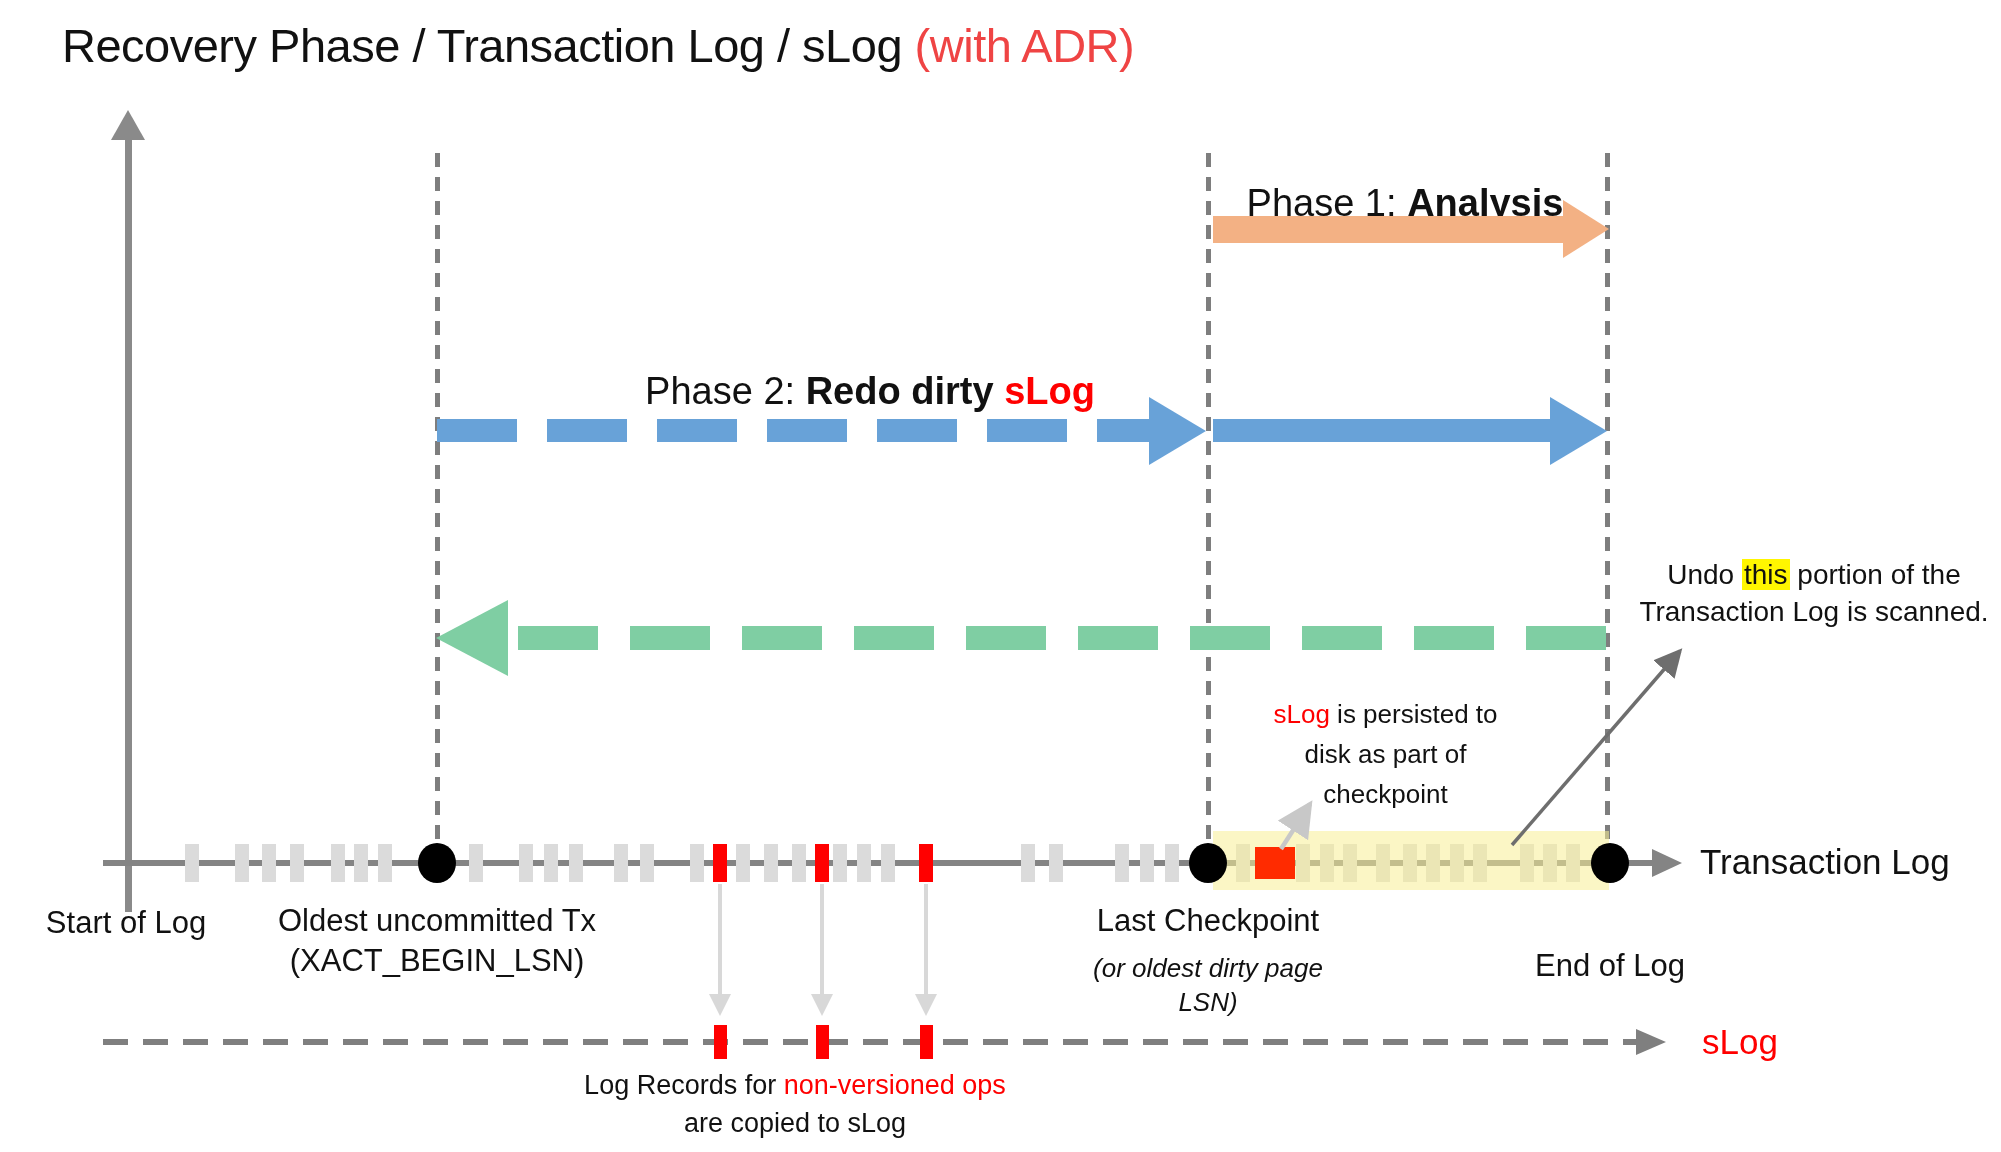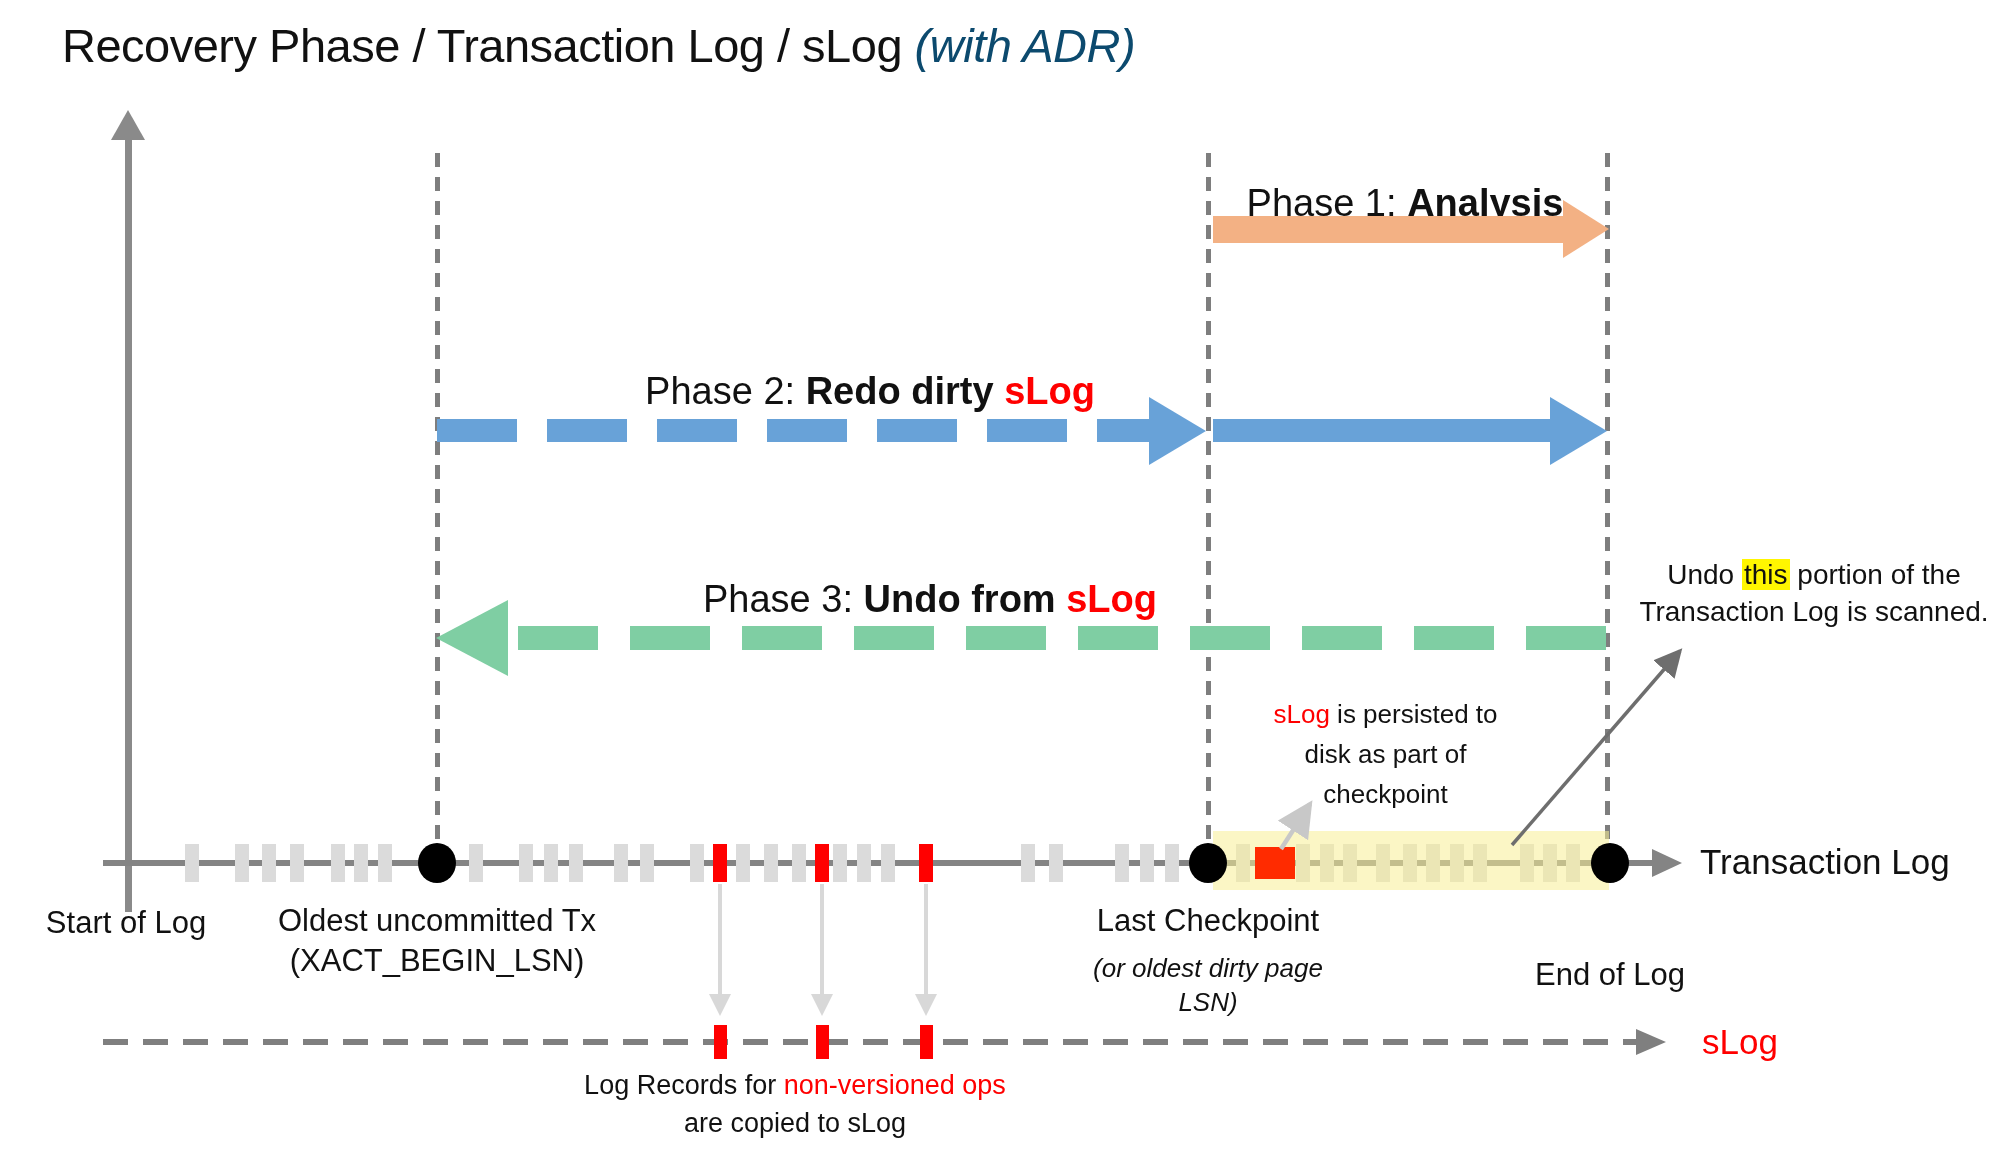--- a/index.html
+++ b/index.html
@@ -5,21 +5,21 @@
   html,body{margin:0;padding:0;background:#fff;}
   #canvas{
     position:relative; width:2001px; height:1152px; overflow:hidden;
     font-family:"Liberation Sans", sans-serif; color:#111; background:#fff;
   }
   .abs{position:absolute;}
   .ctr{text-align:center;}
 
   
   #title{left:62px; top:18px; font-size:47px; letter-spacing:-0.5px; white-space:nowrap;}
-  #title .suffix{color:#0c4a6e;font-style:italic;}
+  #title .suffix{color:#ef4444;}
 
   
   #v-axis{left:125px; top:138px; width:7px; height:774px; background:#8A8A8A;}
   #v-axis-head{left:111px; top:110px; width:0; height:0;
     border-left:17px solid transparent; border-right:17px solid transparent;
     border-bottom:30px solid #8A8A8A;}
   #h-axis{left:103px; top:860px; width:1550px; height:6px; background:#848484;}
   #h-axis-head{left:1652px; top:849px; width:0; height:0;
     border-top:14px solid transparent; border-bottom:14px solid transparent;
     border-left:30px solid #848484;}
@@ -75,21 +75,21 @@
   #p2l-text{left:620px; top:370px; width:500px;}
   #p2r-text{left:1209px; top:370px; width:400px;}
   #p3-text{left:680px; top:578px; width:500px;}
 
   
   .tl-label{font-size:31px; line-height:40px; white-space:pre-line;}
   #lbl-start{left:6px; top:903px; width:240px;}
   #lbl-oldest{left:187px; top:901px; width:500px;}
   #lbl-checkpoint{left:1033px; top:901px; width:350px;}
   #lbl-checkpoint .sub{font-size:26px; font-style:italic; line-height:34px; display:block; margin-top:10px;}
-  #lbl-end{left:1485px; top:946px; width:250px;margin-top:9px;}
+  #lbl-end{left:1485px; top:946px; width:250px;}
   #lbl-txlog{left:1700px; top:840px; font-size:35px; line-height:44px; white-space:nowrap;}
   #lbl-slog-end{left:1702px; top:1020px; font-size:35px; line-height:44px; color:#FF0000; white-space:nowrap;}
 
   
   #slog-line{left:103px; top:1039px; width:1533px; height:6px;
     background:repeating-linear-gradient(90deg,#7F7F7F 0 25px,transparent 25px 40px);}
   #slog-head{left:1636px; top:1029px; width:0; height:0;
     border-top:13px solid transparent; border-bottom:13px solid transparent;
     border-left:30px solid #7F7F7F;}
 
@@ -179,21 +179,20 @@
   <div class="abs bar" id="p1-bar"></div>
   <div class="abs" id="p1-head"></div>
 
   <div class="abs ctr phase-text" id="p2l-text"><span>Phase 2: </span><b>Redo dirty </b><b class="accent-red">sLog</b></div>
   <div class="abs" id="p2-dash"></div>
   <div class="abs" id="p2-dash-head"></div>
 
   <div class="abs" id="p2-bar"></div>
   <div class="abs" id="p2-head"></div>
 
-  <div class="abs ctr phase-text" id="p3-text"><span>Phase 3: </span><b>Undo from </b><b class="accent-red">sLog</b></div>
   <div class="abs" id="p3-dash"></div>
   <div class="abs" id="p3-head"></div>
 
   <div class="abs ctr tl-label" id="lbl-start">Start of Log</div>
   <div class="abs ctr tl-label" id="lbl-oldest">Oldest uncommitted Tx
 (XACT_BEGIN_LSN)</div>
   <div class="abs ctr tl-label" id="lbl-checkpoint"><span>Last Checkpoint</span><span class="sub">(or oldest dirty page
 LSN)</span></div>
   <div class="abs ctr tl-label" id="lbl-end">End of Log</div>
   <div class="abs" id="lbl-txlog">Transaction Log</div>

